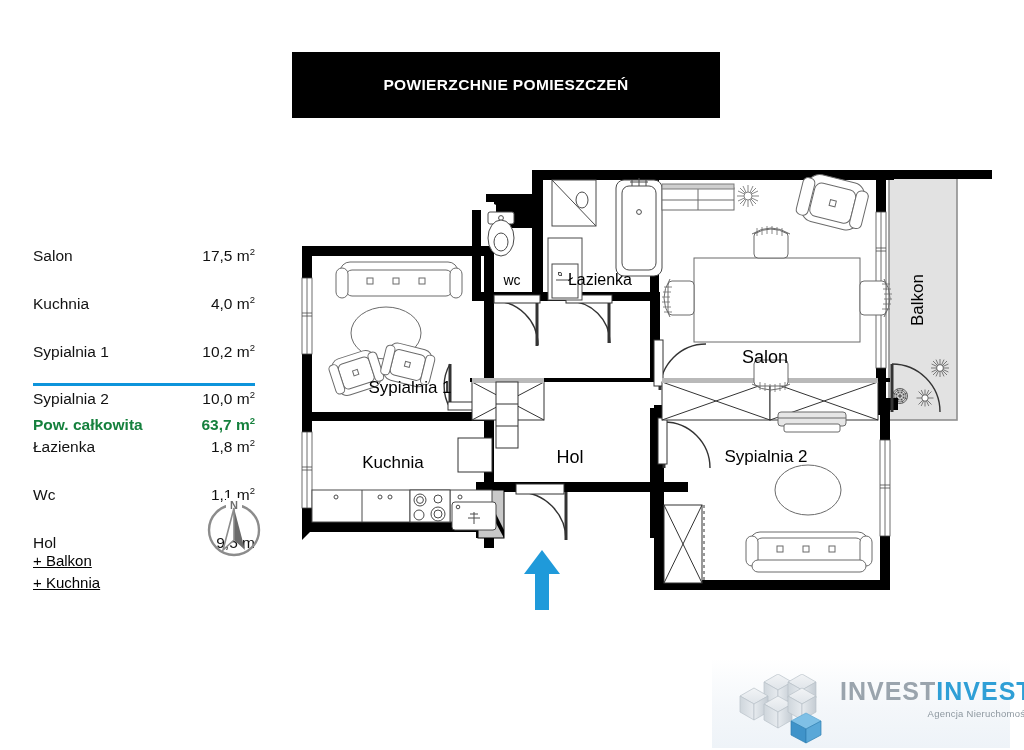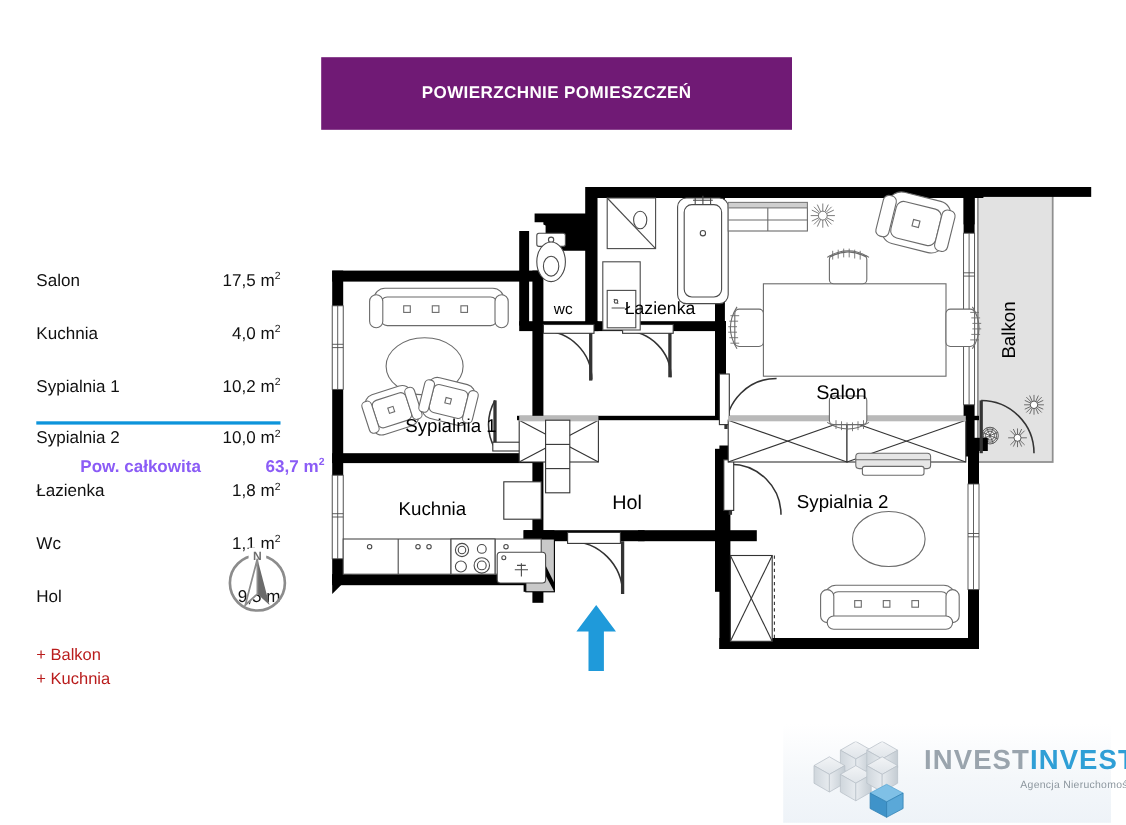--- a/index.html
+++ b/index.html
@@ -8,21 +8,21 @@
     background:#ffffff;
     font-family:"Liberation Sans", sans-serif;
     position:relative;
     overflow:hidden;
   }
   #root{position:absolute;inset:0;}
 
   
   .banner{
     position:absolute;left:292px;top:52px;width:428px;height:66px;
-    background:#701a75;
+    background:#000000;
     display:flex;align-items:center;justify-content:center;
   }
   .banner-title{
     color:#ffffff;font-size:15.5px;font-weight:bold;letter-spacing:.35px;
     font-family:"Liberation Sans", sans-serif;
   }
 
   
   .legend{position:absolute;left:33px;top:220px;width:222px;}
   .legend-row{
@@ -33,29 +33,29 @@
   .legend-row .val{text-align:right;white-space:nowrap;margin-top:21px;}
   .legend-row .val sup{font-size:9.5px;vertical-align:super;}
 
   .legend-divider{
     position:absolute;left:33px;top:383px;width:222px;height:3px;
     background:#0d94db;
   }
   .legend-total{
     position:absolute;left:33px;top:415px;width:222px;
     display:flex;justify-content:space-between;align-items:baseline;
-    font-size:15.5px;font-weight:bold;color:#8b5cf6;margin-left:40px;
+    font-size:15.5px;font-weight:bold;color:#15803d;
   }
   .legend-total sup{font-size:9.5px;vertical-align:super;}
 
   
   .compass{position:absolute;left:201px;top:494px;width:66px;height:66px;}
 
   
-  .extras{position:absolute;left:33px;top:585px;font-size:15px;color:#b91c1c;line-height:22px;}
+  .extras{position:absolute;left:33px;top:550px;font-size:15px;color:#000000;line-height:22px;text-decoration:underline;}
 
   
   .logo-box{
     position:absolute;left:712px;top:658px;width:298px;height:90px;
     background:linear-gradient(180deg,#ffffff 0%,#f4f7fa 55%,#eef3f8 100%);
   }
   .logo-cubes{position:absolute;left:22px;top:16px;width:110px;height:62px;}
   .logo-bluecube{position:absolute;left:78px;top:54px;width:32px;height:32px;}
   .logo-text{position:absolute;left:128px;top:19px;}
   .logo-word{font-size:25px;font-weight:bold;letter-spacing:1px;font-family:"Liberation Sans",sans-serif;}

